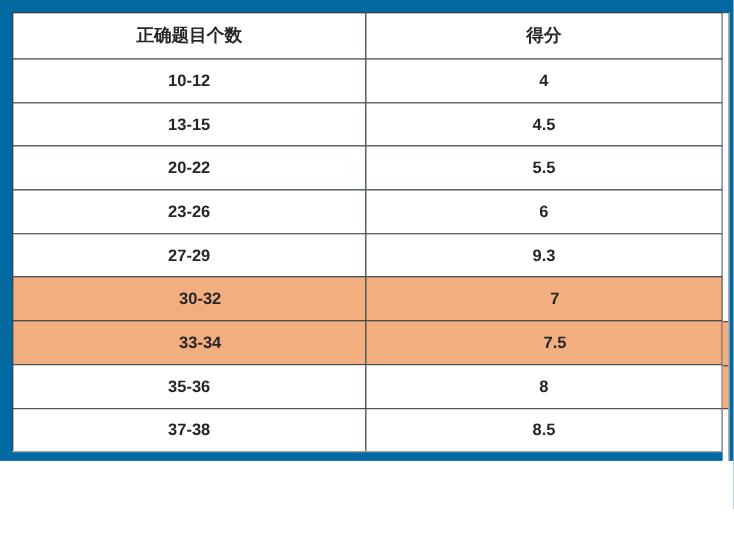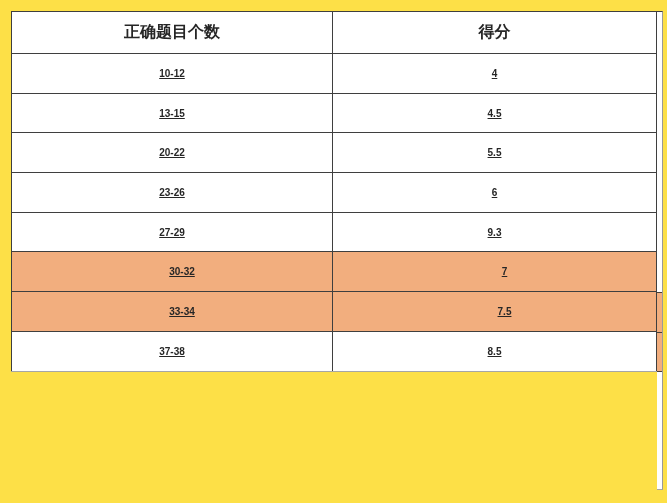--- a/index.html
+++ b/index.html
@@ -4,22 +4,22 @@
 <style>
   html, body {
     margin: 0;
     padding: 0;
     background: #ffffff;
     font-family: "Liberation Sans", "DejaVu Sans", sans-serif;
   }
   #canvas {
     position: relative;
     width: 667px;
-    height: 503px;
-    background: #fde047;
+    height: 419px;
+    background: #0369a1;
     overflow: hidden;
   }
   table.score-table {
     position: absolute;
     left: 11px;
     top: 11px;
     width: 645px;
     border-collapse: collapse;
     table-layout: fixed;
   }
@@ -32,23 +32,22 @@
     color: #262626;
     background: #ffffff;
   }
   table.score-table th {
     height: 41px;
     font-size: 16px;
     font-weight: bold;
   }
   table.score-table td {
     height: 38.7px;
-    font-size: 10px;
+    font-size: 15px;
     font-weight: bold;
-    text-decoration: underline;
   }
   table.score-table col.c1 { width: 321px; }
   table.score-table col.c2 { width: 324px; }
   
   table.score-table tr:last-child td {
     border-bottom: 1px solid #a6a6a6;
   }
   tr.highlight td {
     background: var(--highlight, #F2AE7E);
     padding-left: 20px;
@@ -125,20 +124,24 @@
       </tr>
       <tr class="highlight">
         <td>30-32</td>
         <td>7</td>
       </tr>
       <tr class="highlight">
         <td>33-34</td>
         <td>7.5</td>
       </tr>
       <tr>
+        <td>35-36</td>
+        <td>8</td>
+      </tr>
+      <tr>
         <td>37-38</td>
         <td>8.5</td>
       </tr>
     </tbody>
   </table>
 
   <div id="right-strip">
     <div class="spill">
       <div class="spill-divider"></div>
     </div>

